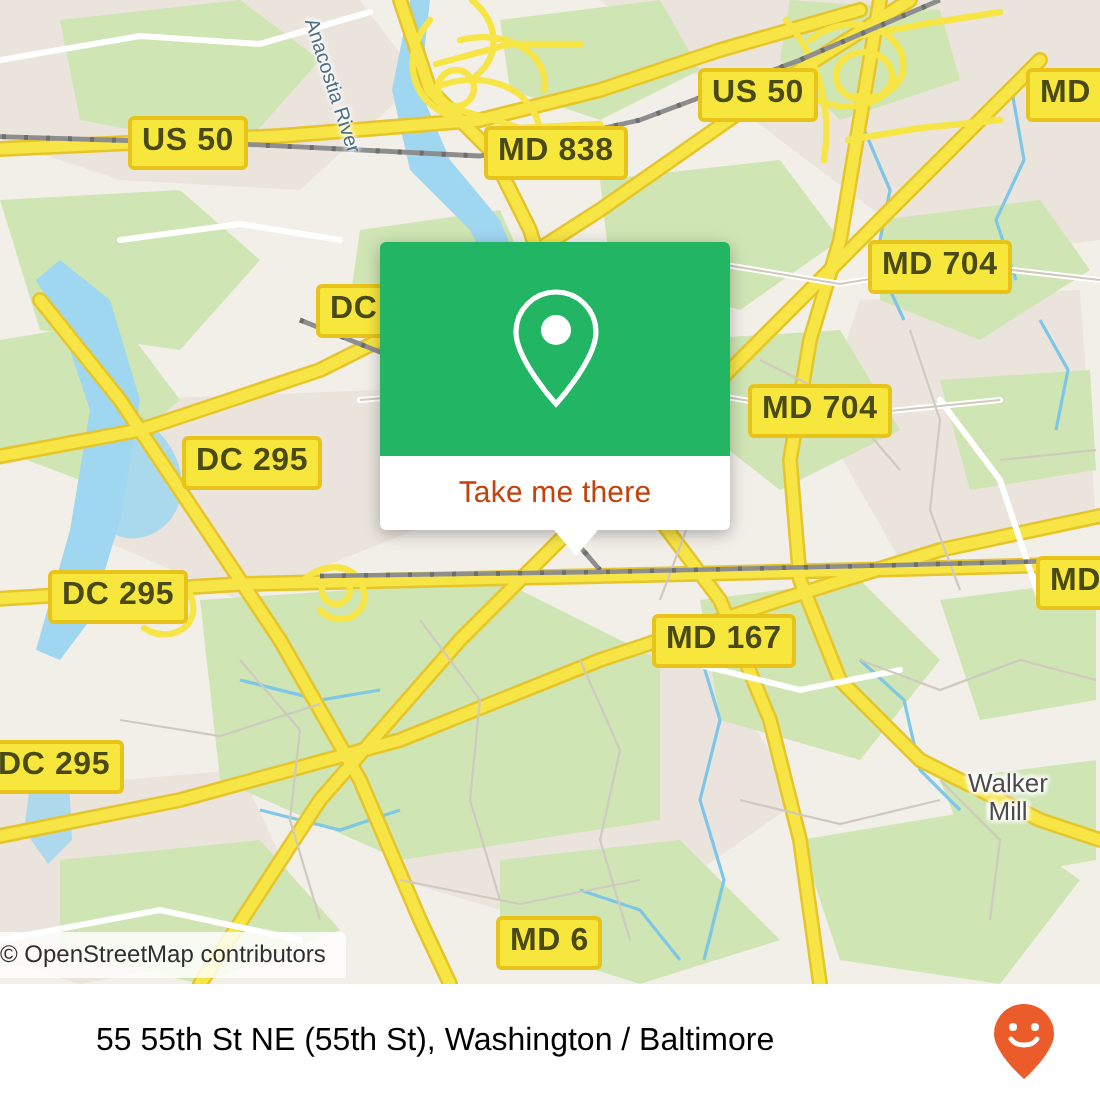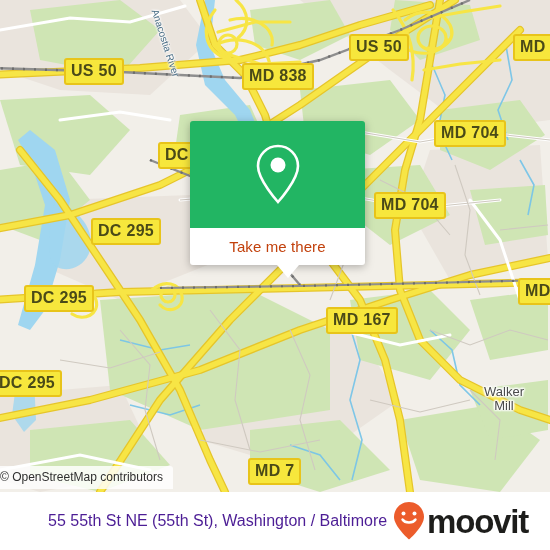--- a/index.html
+++ b/index.html
@@ -89,21 +89,21 @@
 
   
   #footer{
     position:absolute;left:0;top:492px;width:550px;height:58px;
     background:rgba(255,255,255,.94);
     display:flex;align-items:center;
     overflow:hidden;
   }
   #footer-title{
     position:absolute;left:48px;
-    font-size:16px;color:#4c1d95;white-space:nowrap;
+    font-size:16px;color:#000000;white-space:nowrap;
   }
   #brand{
     position:absolute;right:22px;display:flex;align-items:center;gap:2px;
   }
   #brand-word{
     font-size:33px;color:#1d1d1b;font-weight:bold;letter-spacing:-1.2px;
     line-height:33px;
   }
 </style>
 </head>
@@ -265,21 +265,21 @@
     <div class="shield" style="left:513px;top:34px;">MD 704</div>
     <div class="shield" style="left:242px;top:63px;">MD 838</div>
     <div class="shield" style="left:434px;top:120px;">MD 704</div>
     <div class="shield" style="left:158px;top:142px;">DC 295</div>
     <div class="shield" style="left:374px;top:192px;">MD 704</div>
     <div class="shield" style="left:91px;top:218px;">DC 295</div>
     <div class="shield" style="left:24px;top:285px;">DC 295</div>
     <div class="shield" style="left:518px;top:278px;">MD 217</div>
     <div class="shield" style="left:326px;top:307px;">MD 167</div>
     <div class="shield" style="left:-8px;top:370px;">DC 295</div>
-    <div class="shield" style="left:248px;top:458px;">MD 7</div>
+    <div class="shield" style="left:248px;top:458px;">MD 6</div>
 
     <div id="callout">
       <div id="callout-top">
         <svg width="52" height="66" viewBox="0 0 52 66">
           <path d="M26 4 C15 4 6 13 6 24 C6 38 26 60 26 60 C26 60 46 38 46 24 C46 13 37 4 26 4 Z" fill="none" stroke="#ffffff" stroke-width="2.6"></path>
           <circle cx="26" cy="23" r="7.5" fill="#ffffff"></circle>
         </svg>
       </div>
       <div id="callout-bottom">
         <span id="callout-label">Take me there</span>
@@ -293,17 +293,16 @@
   <div id="footer">
     <span id="footer-title">55 55th St NE (55th St), Washington / Baltimore</span>
 
     <div id="brand">
       <svg width="32" height="40" viewBox="0 0 32 40">
         <path d="M16 1 C7.7 1 1 7.7 1 16 C1 25.5 16 38.5 16 38.5 C16 38.5 31 25.5 31 16 C31 7.7 24.3 1 16 1 Z" fill="#ec5c2b"></path>
         <circle cx="10.5" cy="12.5" r="2" fill="#ffffff"></circle>
         <circle cx="21.5" cy="12.5" r="2" fill="#ffffff"></circle>
         <path d="M9.5 18.5 C12 22.5 20 22.5 22.5 18.5" fill="none" stroke="#ffffff" stroke-width="2.4" stroke-linecap="round"></path>
       </svg>
-      <span id="brand-word">moovit</span>
     </div>
   </div>
 
 </div>
 
 </body></html>

